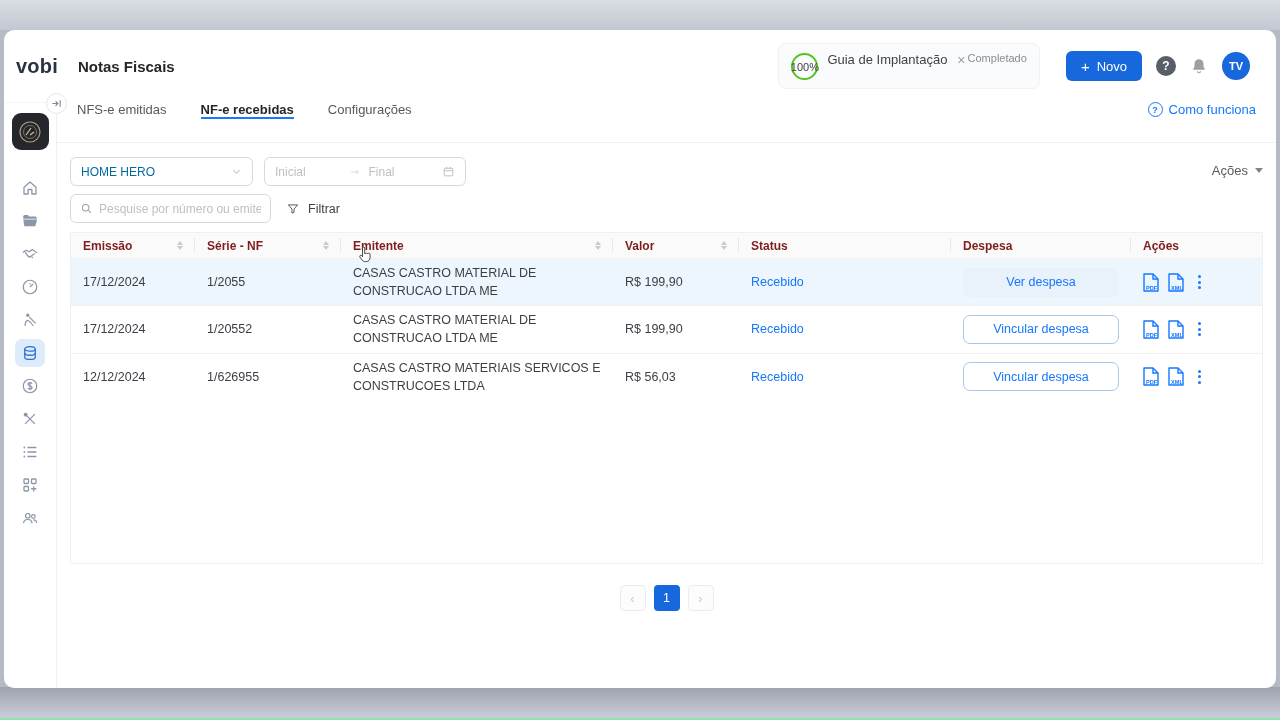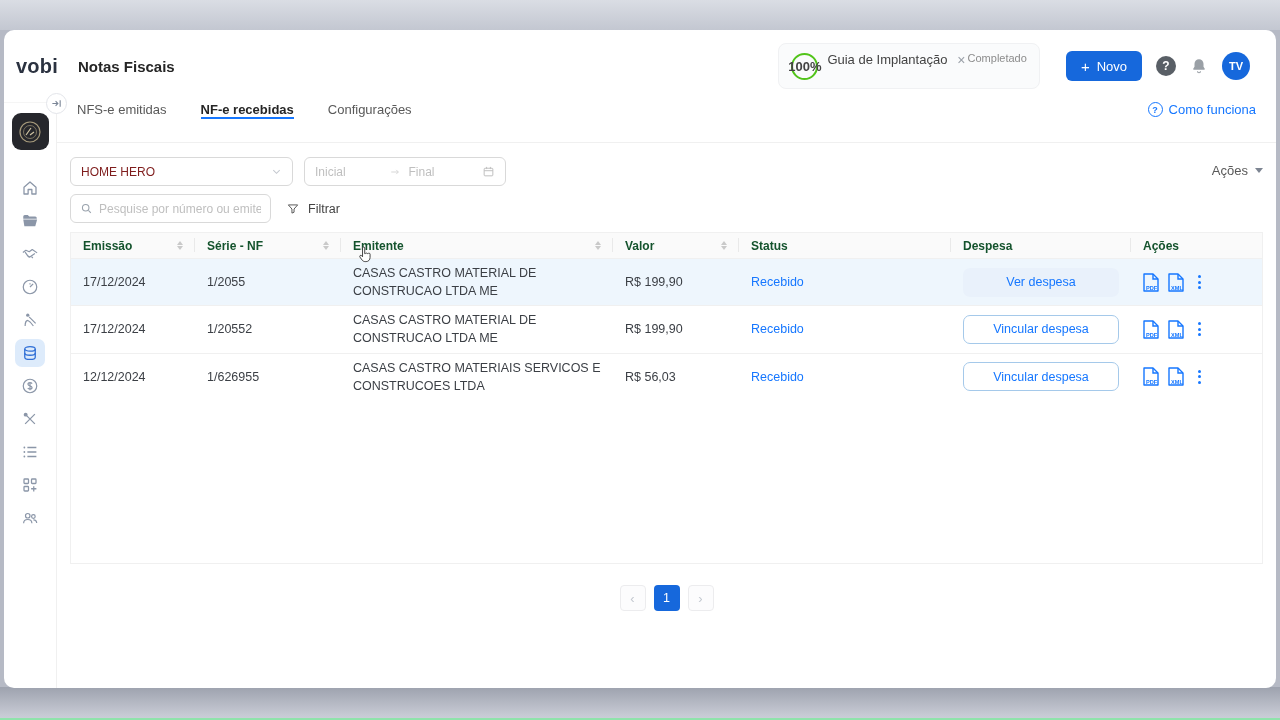--- a/index.html
+++ b/index.html
@@ -19,21 +19,21 @@
 
   
   .app-header { height:72px; display:flex; align-items:center; padding:0 26px 0 12px; flex:0 0 auto; }
   .brand { font-size:20px; font-weight:bold; color:#2b3240; letter-spacing:.2px; width:52px; }
   .page-title { font-size:15px; font-weight:bold; color:#262626; margin-left:10px; }
   .header-right { margin-left:auto; display:flex; align-items:center; gap:14px; }
 
   .onboarding { display:flex; align-items:flex-start; gap:9px; background:#fafbfc; border:1px solid #f0f1f3;
     border-radius:8px; padding:8px 12px; }
   .ring { width:27px; height:27px; border:2.5px solid #52c41a; border-radius:50%;
-    display:flex; align-items:center; justify-content:center; font-size:13px; color:#434343; flex:0 0 auto; margin-top:1px;font-weight:bold; }
+    display:flex; align-items:center; justify-content:center; font-size:11px; color:#434343; flex:0 0 auto; margin-top:1px; }
   .onb-texts { display:flex; flex-direction:row; gap:2px; }
   .onb-title-row { display:flex; align-items:center; gap:10px; }
   .onb-title { font-size:13px; color:#434343; }
   .onb-close { color:#9aa0a8; font-size:14px; cursor:pointer; line-height:1; }
   .onb-sub { font-size:11px; color:#8c8c8c; }
 
   .btn-novo { display:flex; align-items:center; gap:7px; background:#1668dc; color:#fff; border:none;
     height:30px; padding:0 15px; border-radius:6px; font-size:13px; font-weight:500; cursor:pointer; margin-left:12px; font-family:inherit; }
   .btn-novo .plus { font-size:15px; font-weight:400; line-height:1; }
   .help-circle { width:20px; height:20px; border-radius:50%; background:#595f66; color:#fff; display:flex;
@@ -64,42 +64,42 @@
   .help-link { margin-left:auto; display:flex; align-items:center; gap:6px; color:#1677ff; font-size:13px; cursor:pointer; }
   .q-ring { width:15px; height:15px; border:1.3px solid #1677ff; border-radius:50%; display:flex; align-items:center;
     justify-content:center; font-size:9px; font-weight:bold; }
 
   .content { padding:14px 13px 0 13px; flex:1; display:flex; flex-direction:column; }
   .toolbar { display:flex; align-items:flex-start; }
   .toolbar-left { display:flex; flex-direction:column; gap:8px; }
   .toolbar-row { display:flex; gap:11px; align-items:center; }
   .select, .date-range, .search-box { height:29px; border:1px solid #d9d9d9; border-radius:6px; background:#fff;
     display:flex; align-items:center; font-size:12px; }
-  .select { width:223px; padding:0 10px; justify-content:space-between; cursor:pointer; color:#7f1d1d; }
+  .select { width:183px; padding:0 10px; justify-content:space-between; cursor:pointer; color:#0369a1; }
   .select .chev { color:#c4c8cf; display:flex; }
   .date-range { width:202px; padding:0 10px; gap:8px; color:#bfbfbf; cursor:text; }
   .date-range .dr-ph { flex:1; }
   .date-range .dr-arrow { color:#cfcfcf; display:flex; }
   .date-range .cal { color:#bfbfbf; display:flex; }
   .search-box { width:201px; padding:0 9px; gap:6px; }
   .search-box svg { color:#9aa3ad; flex:0 0 auto; }
   .search-box input { border:none; outline:none; flex:1; font-size:12px; font-family:inherit; color:#262626; min-width:0; }
   .search-box input::placeholder { color:#bfbfbf; }
   .filtrar { display:flex; align-items:center; gap:8px; font-size:12.5px; font-weight:500; color:#434343; cursor:pointer; padding:0 4px; }
   .filtrar svg { color:#595959; }
   .toolbar-right { margin-left:auto; display:flex; align-items:center; gap:7px; color:#595959; font-size:13px;
     cursor:pointer; margin-top:6px; }
   .caret-down { width:0; height:0; border-left:4px solid transparent; border-right:4px solid transparent;
     border-top:5px solid #7d8592; }
 
   
   .table { margin-top:9px; border:1px solid #f0f0f0; height:332px; display:flex; flex-direction:column; }
   .trow { display:flex; align-items:stretch; }
   .thead { background:#fafafa; height:25px; flex:0 0 auto; }
-  .th { display:flex; align-items:center; font-size:12px; font-weight:bold; color:#14532d; padding:0 12px;
+  .th { display:flex; align-items:center; font-size:12px; font-weight:bold; color:#7f1d1d; padding:0 12px;
     position:relative; cursor:pointer; }
   .th:not(:last-child)::after { content:""; position:absolute; right:0; top:5px; height:14px; width:1px; background:#e9e9e9; }
   .sorter { margin-left:auto; display:flex; flex-direction:column; gap:1px; padding-left:8px; }
   .s-up { width:0; height:0; border-left:3.5px solid transparent; border-right:3.5px solid transparent; border-bottom:4px solid #c9c9c9; }
   .s-dn { width:0; height:0; border-left:3.5px solid transparent; border-right:3.5px solid transparent; border-top:4px solid #c9c9c9; }
 
   .tr { border-top:1px solid #f0f0f0; min-height:44px; font-size:12.5px; color:#3b3f45; cursor:pointer; }
   .tr.hovered { background:#eef6fd; }
   .td { display:flex; align-items:center; padding:5px 12px; line-height:1.45; }
   .c1 { width:124px; flex:0 0 auto; } .c2 { width:146px; flex:0 0 auto; }

